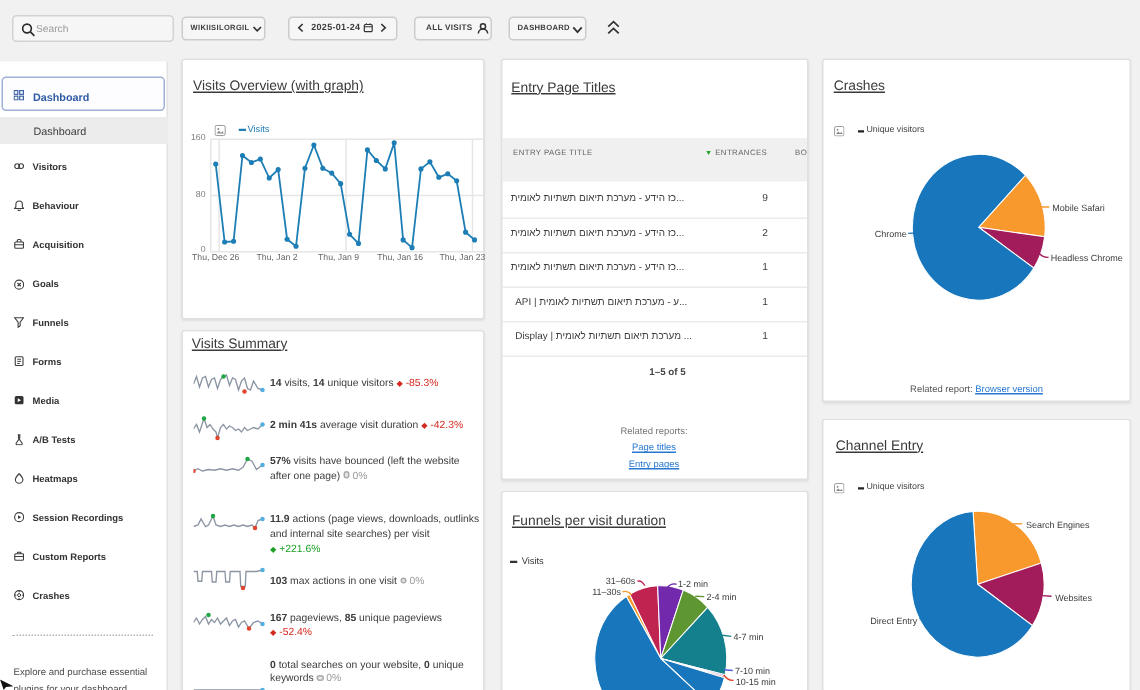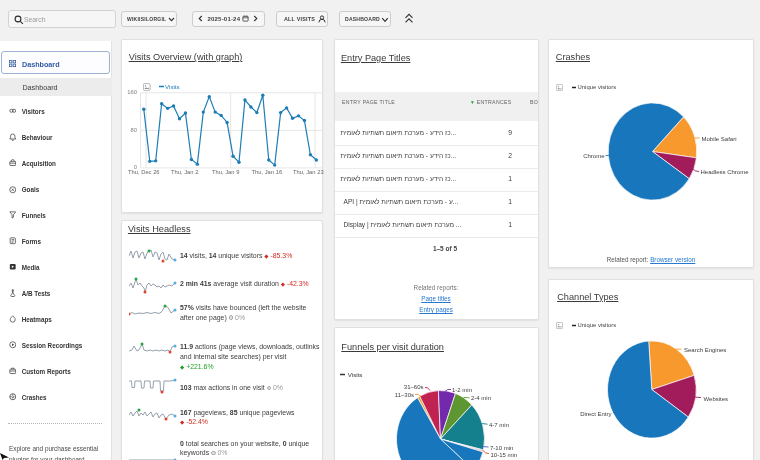--- a/index.html
+++ b/index.html
@@ -202,21 +202,21 @@
 <span class="abs" style="left:126px; top:164px; width:11px; text-align:right; font-size:5.8px; color:#808080;">0</span>
 <div class="abs" style="left:121px; top:169px; width:202px; font-size:5.8px; color:#666; white-space:nowrap;">
   <span class="abs" style="left:7px;">Thu, Dec 26</span>
   <span class="abs" style="left:50px;">Thu, Jan 2</span>
   <span class="abs" style="left:91px;">Thu, Jan 9</span>
   <span class="abs" style="left:130.5px;">Thu, Jan 16</span>
   <span class="abs" style="left:172px;">Thu, Jan 23</span>
 </div>
 
 <div class="card" style="left:121px; top:219.5px; width:201.5px; height:241px; border-bottom:none;"></div>
-<span class="abs ttl" style="left:127.9px; top:223.5px;">Visits Headless</span>
+<span class="abs ttl" style="left:127.9px; top:223.5px;">Visits Summary</span>
 <div id="vsrows">
     <svg class="abs" width="50" height="18" style="left: 129px; top: 248px;">
       <polyline points="0,8 2,3 4,10 6,4 8,3 10,10 12,5 14,4 16,11 18,5 20,3 22,2 24,9 26,4 28,5 30,12 32,6 34,4 36,11 38,12 40,6 43,11 46,12" fill="none" stroke="#8b95a3" stroke-width="0.9"></polyline>
       <circle cx="20" cy="3" r="1.5" fill="#21a645"></circle>
       <circle cx="34" cy="13" r="1.5" fill="#e0442c"></circle>
       <circle cx="46" cy="12" r="1.5" fill="#55aee0"></circle>
     </svg>
     <div class="abs" style="left:180px; top:250.5px; width:142px; font-size:6.9px; color:#3c3c3c; line-height:9.8px;"><b>14</b> visits, <b>14</b> unique visitors <span style="color:#d4291f;font-size:5.5px;">◆</span> <span style="color:#d4291f;">-85.3%</span></div>
     <svg class="abs" width="50" height="18" style="left: 129px; top: 276.5px;">
       <polyline points="0,9 2,6 4,11 6,5 7,2 9,8 11,6 13,9 15,11 16,15 18,8 20,6 22,9 24,7 26,8 28,10 30,9 32,11 34,8 36,10 38,9 40,8 43,9 46,6" fill="none" stroke="#8b95a3" stroke-width="0.9"></polyline>
@@ -337,21 +337,21 @@
     <line x1="605.5" y1="155.6" x2="611.5" y2="155.2" stroke="#1776bc" stroke-width="0.9"></line>
     <line x1="693.5" y1="138" x2="699.5" y2="138" stroke="#f8992d" stroke-width="0.9"></line>
     <path d="M692 168 Q695 172 699 171.5" fill="none" stroke="#a21b5a" stroke-width="0.9"></path>
     <text x="604.5" y="158" text-anchor="end" font-size="6" fill="#3c3c3c">Chrome</text>
     <text x="701.5" y="140.5" font-size="6" fill="#3c3c3c">Mobile Safari</text>
     <text x="700.5" y="174" font-size="6" fill="#3c3c3c">Headless Chrome</text>
   </svg>
 <span class="abs" style="left:548px; top:256px; width:206px; text-align:center; font-size:6.3px; color:#555;">Related report: <a style="color:#2678d0; text-decoration:underline;">Browser version</a></span>
 
 <div class="card" style="left:548px; top:278.5px; width:206px; height:182px; border-bottom:none;"></div>
-<span class="abs ttl" style="left:557.2px; top:291.5px;">Channel Types</span>
+<span class="abs ttl" style="left:557.2px; top:291.5px;">Channel Entry</span>
 <svg class="abs" style="left:555.6px; top:321.6px;" width="7" height="7" viewBox="0 0 10 10">
     <rect x="0.5" y="0.5" width="9" height="9" rx="1.5" fill="#fff" stroke="#8a8a8a" stroke-width="0.8"></rect>
     <circle cx="3.4" cy="3.6" r="0.9" fill="#8a8a8a"></circle>
     <path d="M1.8 7.6 L4 5.2 L5.8 7 L7.2 5.6 L8.4 7.6 Z" fill="#8a8a8a"></path>
   </svg>
 <svg class="abs" style="left:571.6px; top:323.5px;" width="4.5" height="3">
     <line x1="0" y1="1.5" x2="4.5" y2="1.5" stroke="#222" stroke-width="1.5"></line>
   </svg>
 <span class="abs" style="left:577.6px; top:322px; font-size:5.9px; color:#444;">Unique visitors</span>
 <svg id="ctpie" class="abs" style="left:548px; top:330px;" width="206" height="130" viewBox="548 330 206 130">

